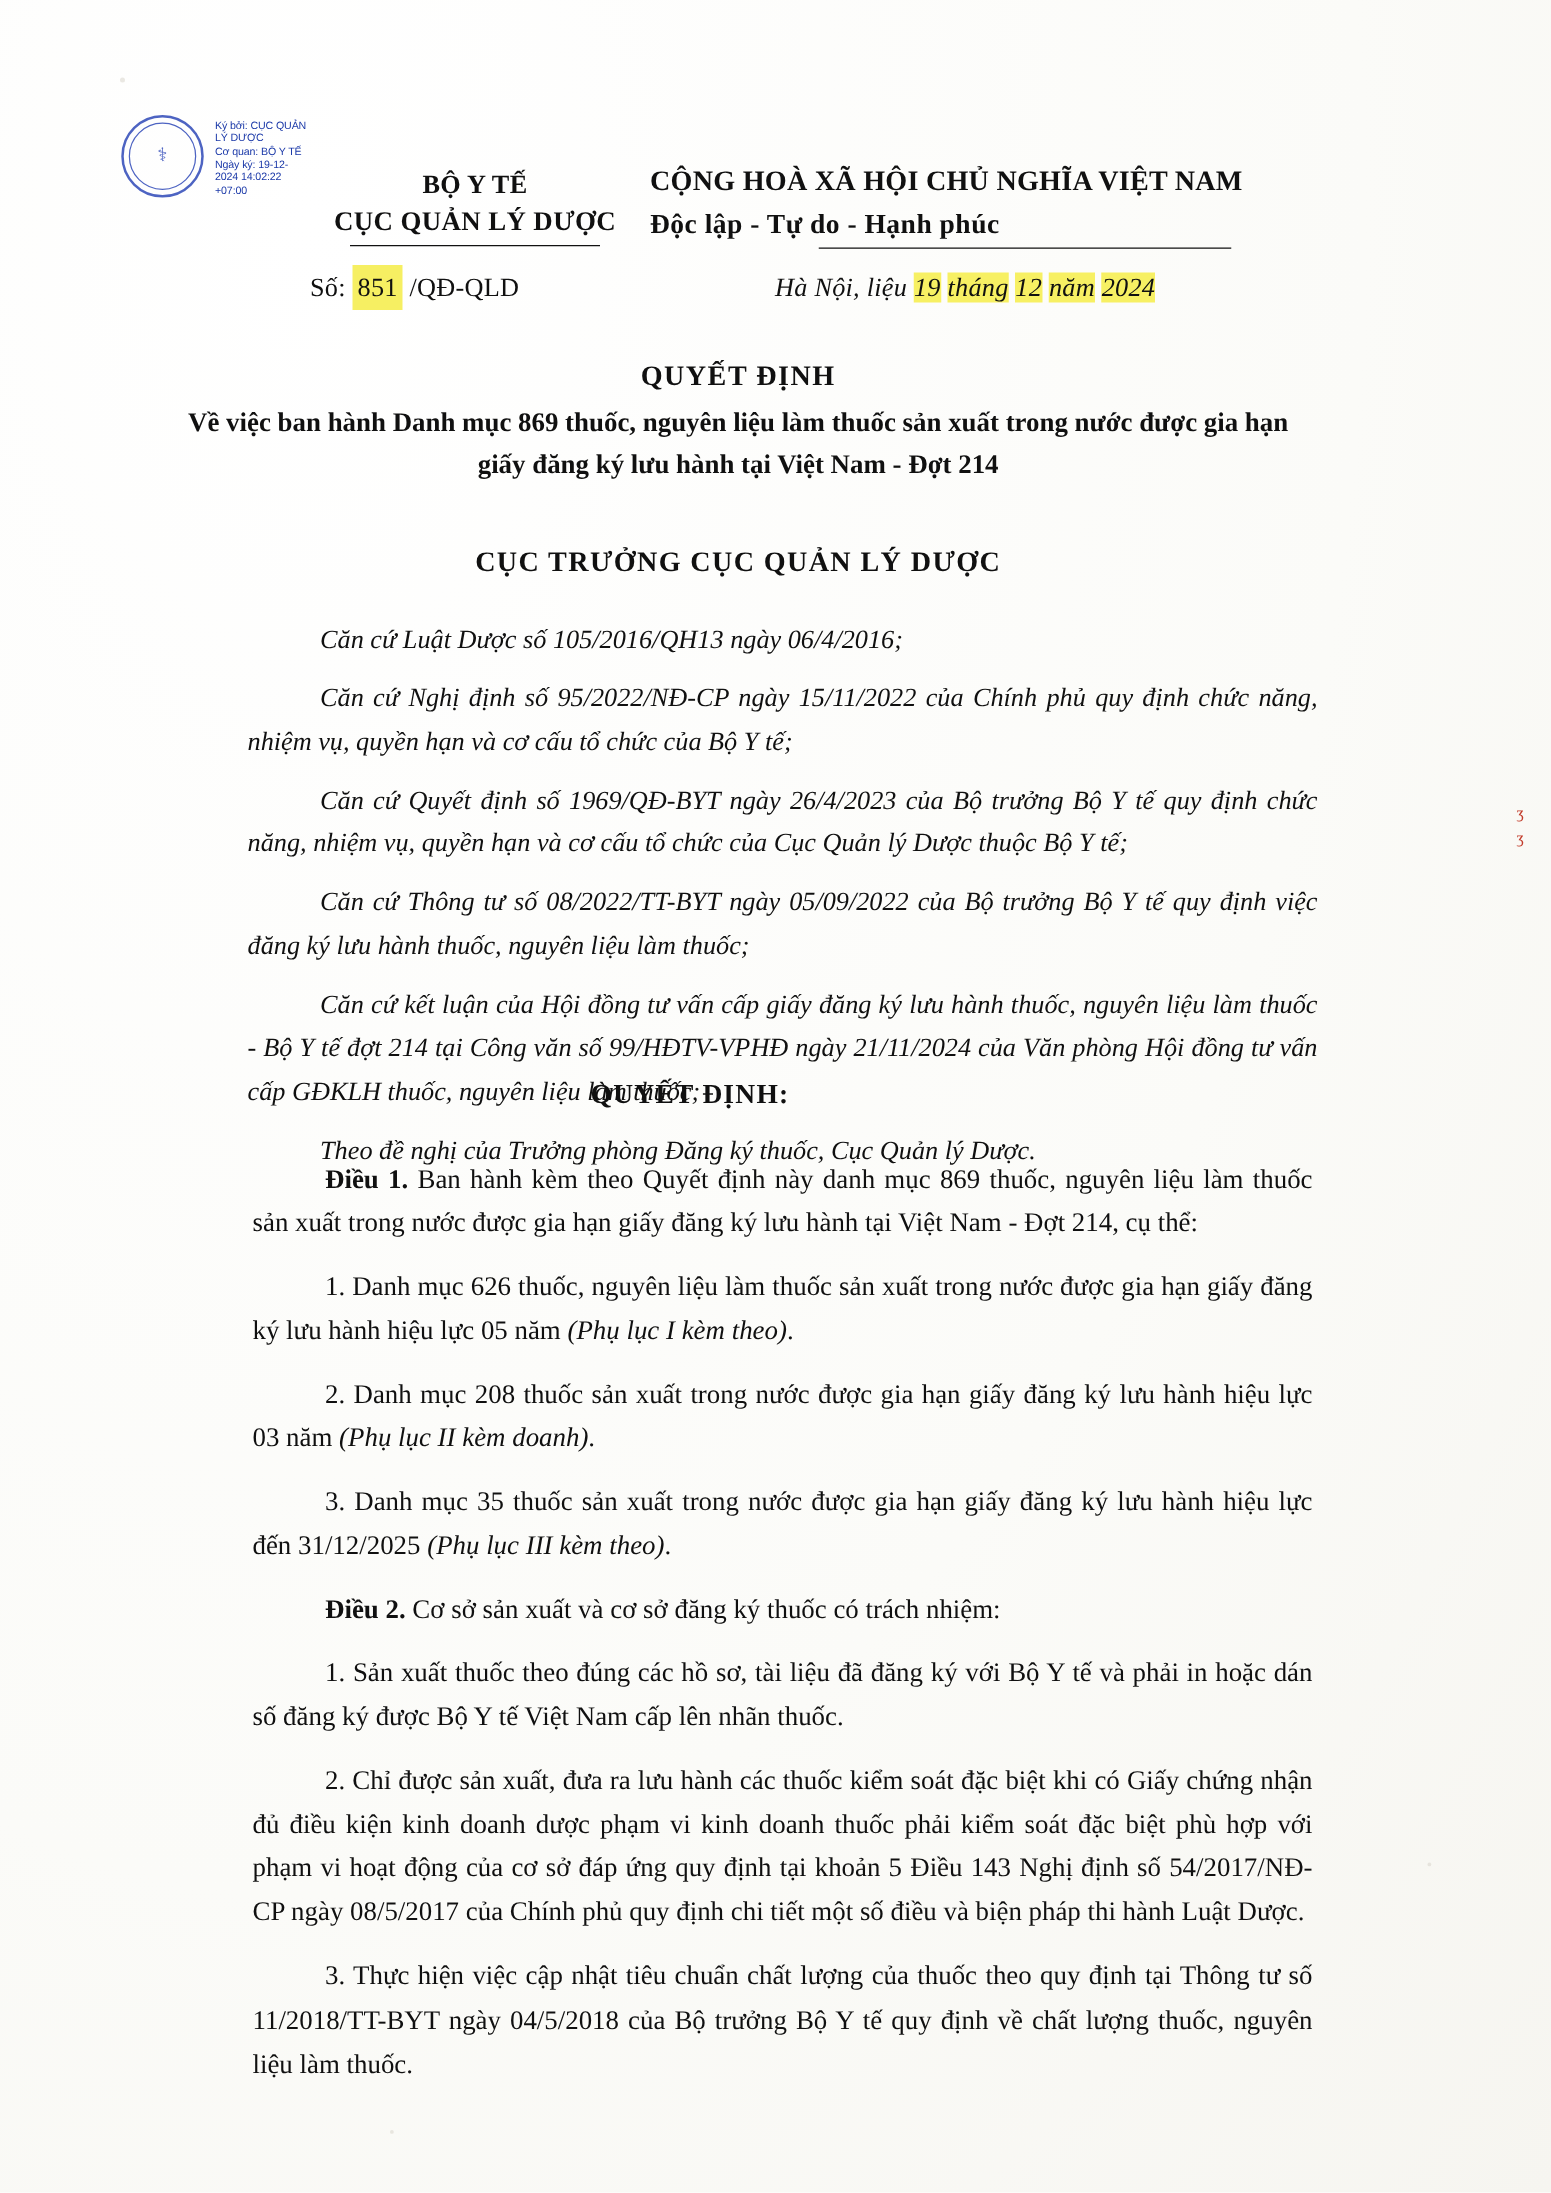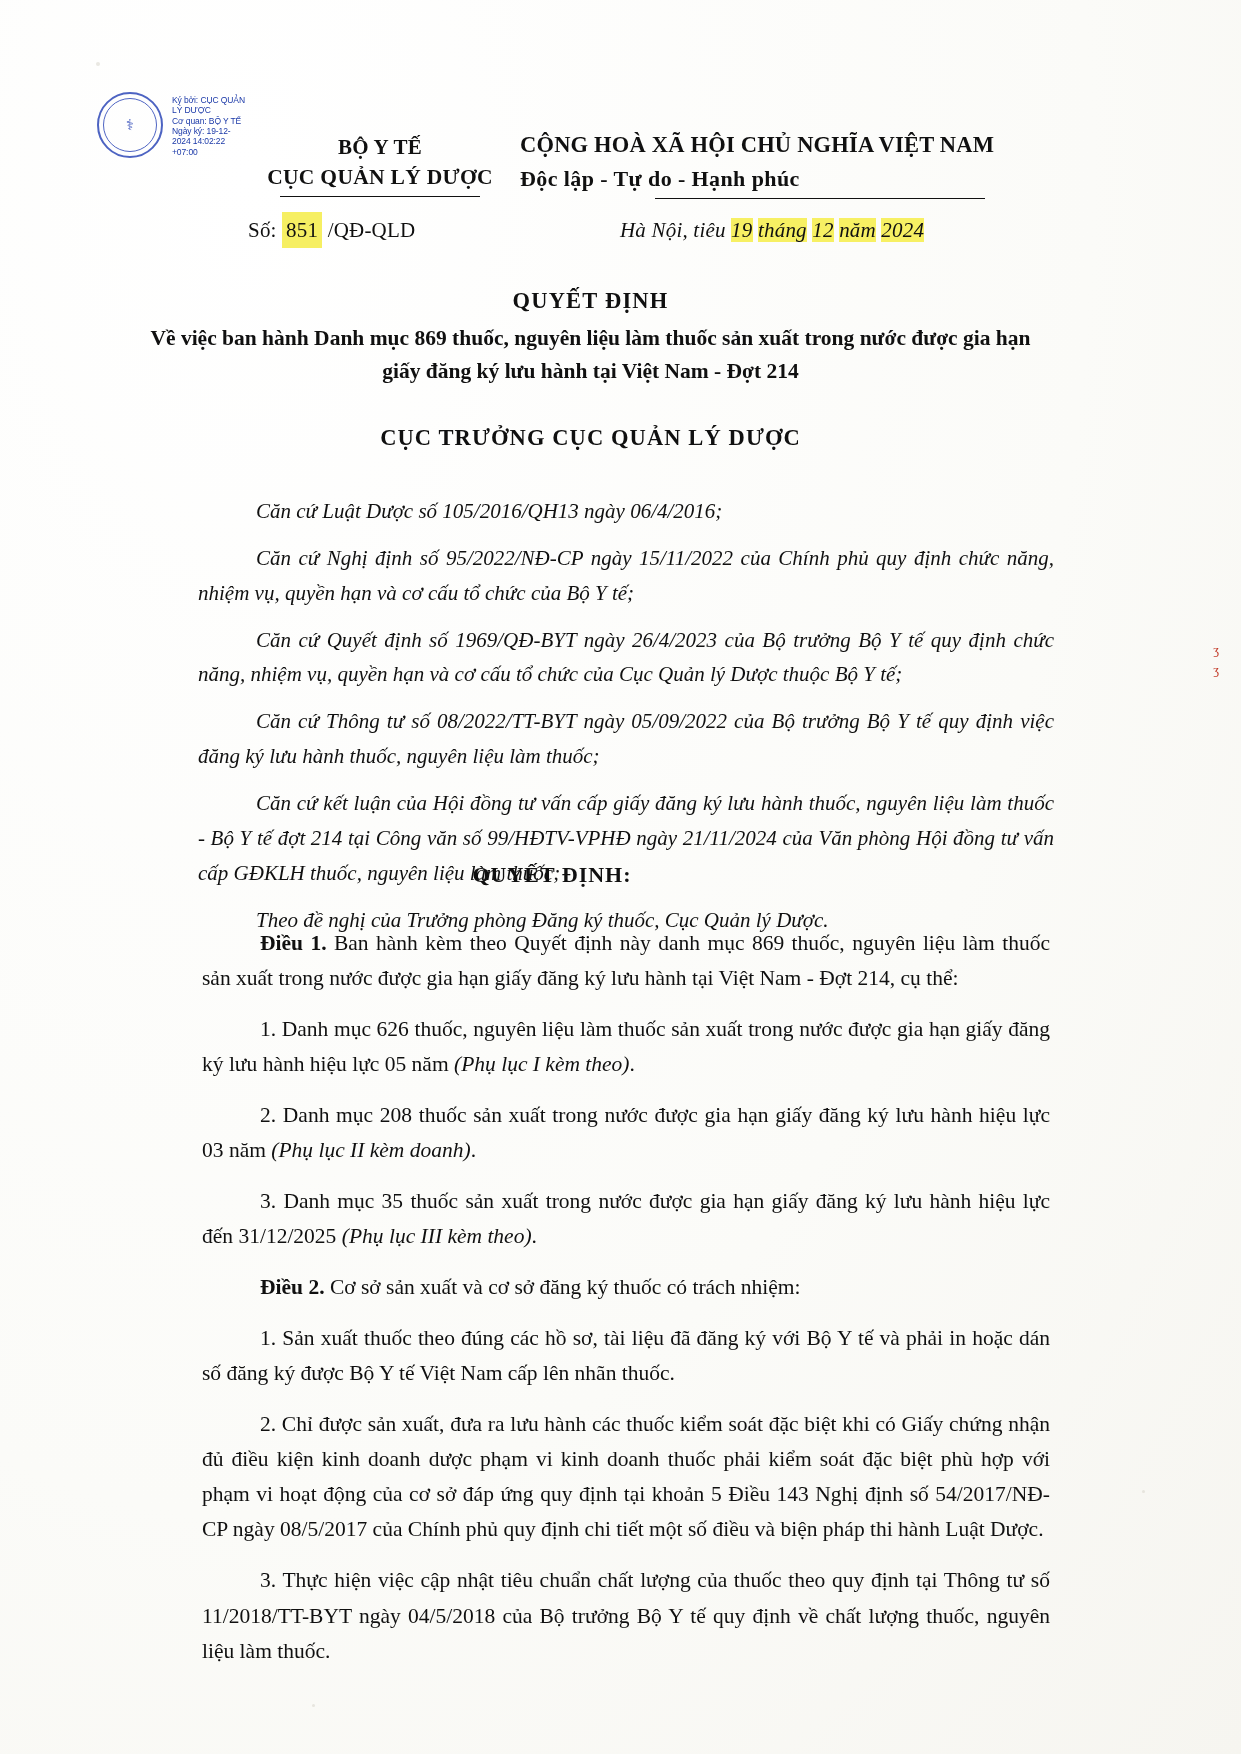--- a/index.html
+++ b/index.html
@@ -148,21 +148,21 @@
     font-weight: bold;
     font-size: 21.5px;
     line-height: 1.55;
     margin-top: 8px;
     padding: 0 150px;
   }
   .issuer {
     font-weight: bold;
     font-size: 22.5px;
     letter-spacing: 1.1px;
-    margin-top: 36px;
+    margin-top: 48px;
   }
   
   .preamble {
     position: absolute;
     top: 482px;
     left: 186px;
     width: 880px;
     font-style: italic;
     font-size: 21px;
     line-height: 1.66;
@@ -253,21 +253,21 @@
       <div class="rule"></div>
     </div>
 
     <div class="numline">
       <span>Số:</span>
       <span class="hl">851</span>
       <span>/QĐ-QLD</span>
     </div>
 
     <div class="dateline">
-      <span>Hà Nội, tiêu</span>
+      <span>Hà Nội, liệu</span>
       <span class="hl-soft">19</span>
       <span class="hl-soft">tháng</span>
       <span class="hl-soft">12</span>
       <span class="hl-soft">năm</span>
       <span class="hl-soft">2024</span>
     </div>
   </div>
 
   <div class="title-block">
     <div class="title-main">QUYẾT ĐỊNH</div>

